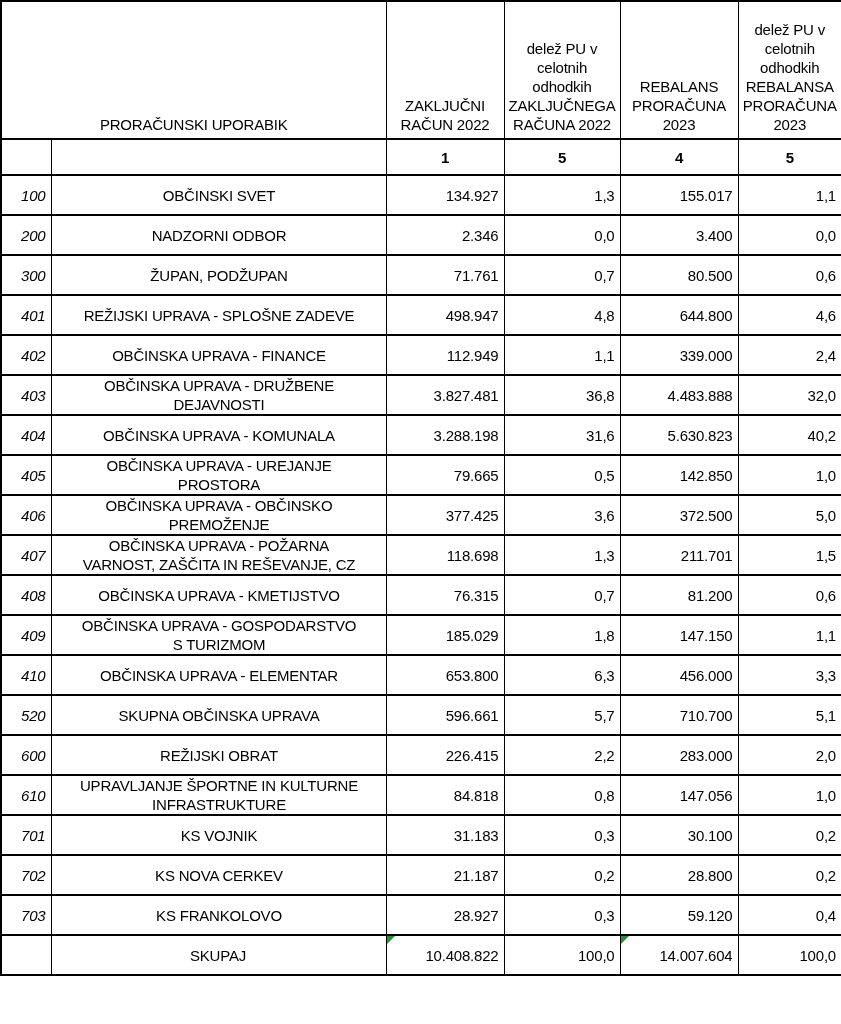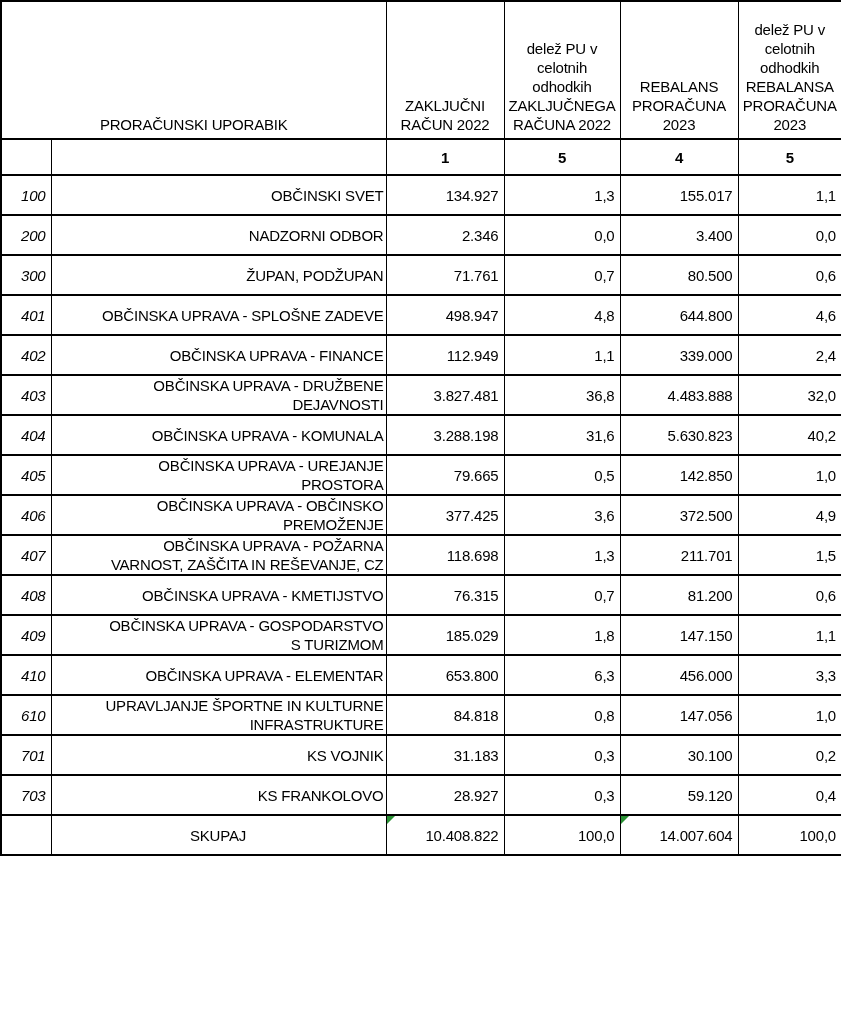--- a/index.html
+++ b/index.html
@@ -44,21 +44,21 @@
     vertical-align: middle;
     text-align: center;
   }
   tbody td, tfoot td {
     height: 40px;
     font-size: 15px;
     vertical-align: middle;
   }
   .c-code { text-align: right; padding-right: 5px; font-style: italic; }
   .c-name {
-    text-align: right;
+    text-align: center;
     padding-left: 3px;
     padding-right: 2px;
     white-space: pre-line;
     line-height: 19px;
   }
   .c-num { text-align: right; padding-right: 5px; }
   .total-label { text-align: center; padding-right: 4px; white-space: normal; }
   .rel { position: relative; text-align: right; }
   .tri {
     position: absolute;
@@ -129,21 +129,21 @@
       <tr>
     <td class="c-code">300</td>
     <td class="c-name">ŽUPAN, PODŽUPAN</td>
     <td class="c-num">71.761</td>
     <td class="c-num">0,7</td>
     <td class="c-num">80.500</td>
     <td class="c-num">0,6</td>
   </tr>
       <tr>
     <td class="c-code">401</td>
-    <td class="c-name">OBČINSKA UPRAVA - SPLOŠNE ZADEVE</td>
+    <td class="c-name">REŽIJSKI UPRAVA - SPLOŠNE ZADEVE</td>
     <td class="c-num">498.947</td>
     <td class="c-num">4,8</td>
     <td class="c-num">644.800</td>
     <td class="c-num">4,6</td>
   </tr>
       <tr>
     <td class="c-code">402</td>
     <td class="c-name">OBČINSKA UPRAVA - FINANCE</td>
     <td class="c-num">112.949</td>
     <td class="c-num">1,1</td>
@@ -176,21 +176,21 @@
     <td class="c-num">142.850</td>
     <td class="c-num">1,0</td>
   </tr>
       <tr>
     <td class="c-code">406</td>
     <td class="c-name">OBČINSKA UPRAVA - OBČINSKO
 PREMOŽENJE</td>
     <td class="c-num">377.425</td>
     <td class="c-num">3,6</td>
     <td class="c-num">372.500</td>
-    <td class="c-num">4,9</td>
+    <td class="c-num">5,0</td>
   </tr>
       <tr>
     <td class="c-code">407</td>
     <td class="c-name">OBČINSKA UPRAVA - POŽARNA
 VARNOST, ZAŠČITA IN REŠEVANJE, CZ</td>
     <td class="c-num">118.698</td>
     <td class="c-num">1,3</td>
     <td class="c-num">211.701</td>
     <td class="c-num">1,5</td>
   </tr>
@@ -213,34 +213,58 @@
   </tr>
       <tr>
     <td class="c-code">410</td>
     <td class="c-name">OBČINSKA UPRAVA - ELEMENTAR</td>
     <td class="c-num">653.800</td>
     <td class="c-num">6,3</td>
     <td class="c-num">456.000</td>
     <td class="c-num">3,3</td>
   </tr>
       <tr>
+    <td class="c-code">520</td>
+    <td class="c-name">SKUPNA OBČINSKA UPRAVA</td>
+    <td class="c-num">596.661</td>
+    <td class="c-num">5,7</td>
+    <td class="c-num">710.700</td>
+    <td class="c-num">5,1</td>
+  </tr>
+      <tr>
+    <td class="c-code">600</td>
+    <td class="c-name">REŽIJSKI OBRAT</td>
+    <td class="c-num">226.415</td>
+    <td class="c-num">2,2</td>
+    <td class="c-num">283.000</td>
+    <td class="c-num">2,0</td>
+  </tr>
+      <tr>
     <td class="c-code">610</td>
     <td class="c-name">UPRAVLJANJE ŠPORTNE IN KULTURNE
 INFRASTRUKTURE</td>
     <td class="c-num">84.818</td>
     <td class="c-num">0,8</td>
     <td class="c-num">147.056</td>
     <td class="c-num">1,0</td>
   </tr>
       <tr>
     <td class="c-code">701</td>
     <td class="c-name">KS VOJNIK</td>
     <td class="c-num">31.183</td>
     <td class="c-num">0,3</td>
     <td class="c-num">30.100</td>
+    <td class="c-num">0,2</td>
+  </tr>
+      <tr>
+    <td class="c-code">702</td>
+    <td class="c-name">KS NOVA CERKEV</td>
+    <td class="c-num">21.187</td>
+    <td class="c-num">0,2</td>
+    <td class="c-num">28.800</td>
     <td class="c-num">0,2</td>
   </tr>
       <tr>
     <td class="c-code">703</td>
     <td class="c-name">KS FRANKOLOVO</td>
     <td class="c-num">28.927</td>
     <td class="c-num">0,3</td>
     <td class="c-num">59.120</td>
     <td class="c-num">0,4</td>
   </tr>

